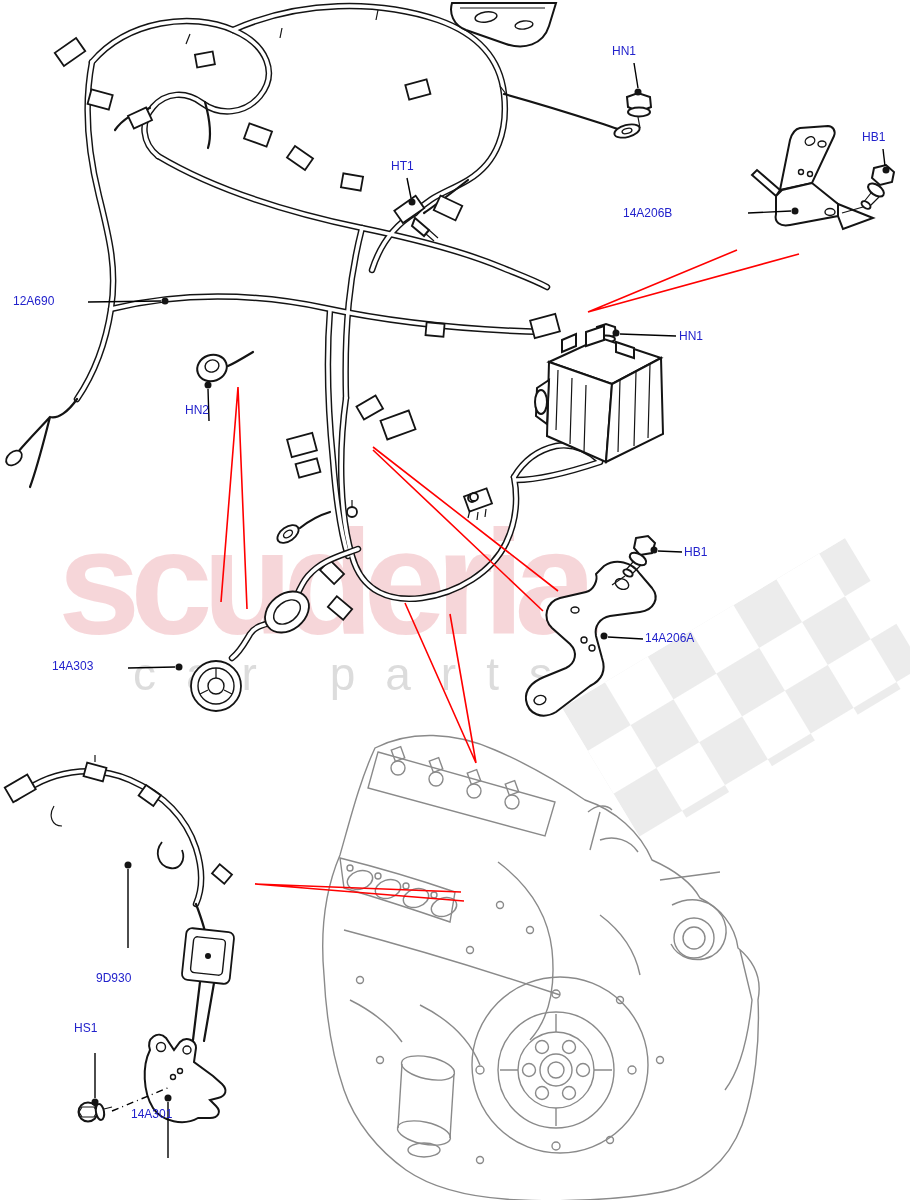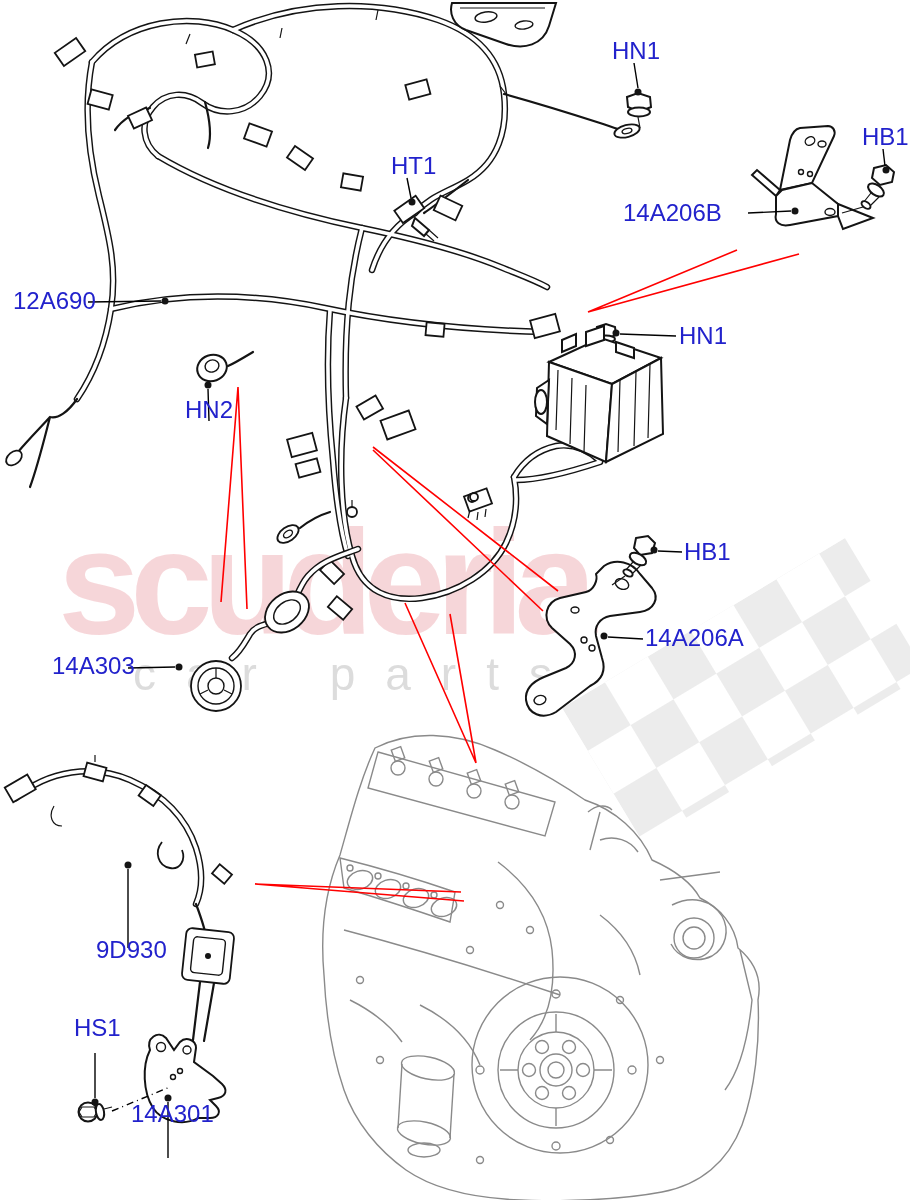--- a/index.html
+++ b/index.html
@@ -2,21 +2,21 @@
 <html><head>
 <meta charset="utf-8">
 <style>
   html,body{margin:0;padding:0;background:#fff;}
   .stage{
     position:relative;width:910px;height:1200px;background:#ffffff;overflow:hidden;
     font-family:"Liberation Sans", sans-serif;
   }
   .art{position:absolute;left:0;top:0;}
   .lbl{
-    position:absolute;color:#2222cc;font-size:24px;line-height:20px;
+    position:absolute;color:#2222cc;font-size:12px;line-height:20px;
     font-family:"Liberation Sans", sans-serif;white-space:nowrap;cursor:pointer;
   }
   
   .tubeB{stroke:#141414;stroke-width:6.5;fill:none;stroke-linecap:round;}
   .tubeW{stroke:#ffffff;stroke-width:3.6;fill:none;stroke-linecap:round;}
   .wire{stroke:#141414;stroke-width:2.2;fill:none;stroke-linecap:round;}
   .thin{stroke:#141414;stroke-width:1.2;fill:none;}
   .con{fill:#ffffff;stroke:#141414;stroke-width:1.8;}
   .part{fill:#ffffff;stroke:#141414;stroke-width:2;}
   .hole{fill:#ffffff;stroke:#141414;stroke-width:1.4;}
@@ -344,17 +344,17 @@
 <div class="lbl" style="left:13px;top:291px">12A690</div>
 <div class="lbl" style="left:391px;top:156px">HT1</div>
 <div class="lbl" style="left:612px;top:41px">HN1</div>
 <div class="lbl" style="left:862px;top:127px">HB1</div>
 <div class="lbl" style="left:623px;top:203px">14A206B</div>
 <div class="lbl" style="left:185px;top:400px">HN2</div>
 <div class="lbl" style="left:679px;top:326px">HN1</div>
 <div class="lbl" style="left:684px;top:542px">HB1</div>
 <div class="lbl" style="left:645px;top:628px">14A206A</div>
 <div class="lbl" style="left:52px;top:656px">14A303</div>
-<div class="lbl" style="left:96px;top:940px">9D930</div>
+<div class="lbl" style="left:96px;top:968px">9D930</div>
 <div class="lbl" style="left:74px;top:1018px">HS1</div>
 <div class="lbl" style="left:131px;top:1104px">14A301</div>
 
 </div>
 
 </body></html>

